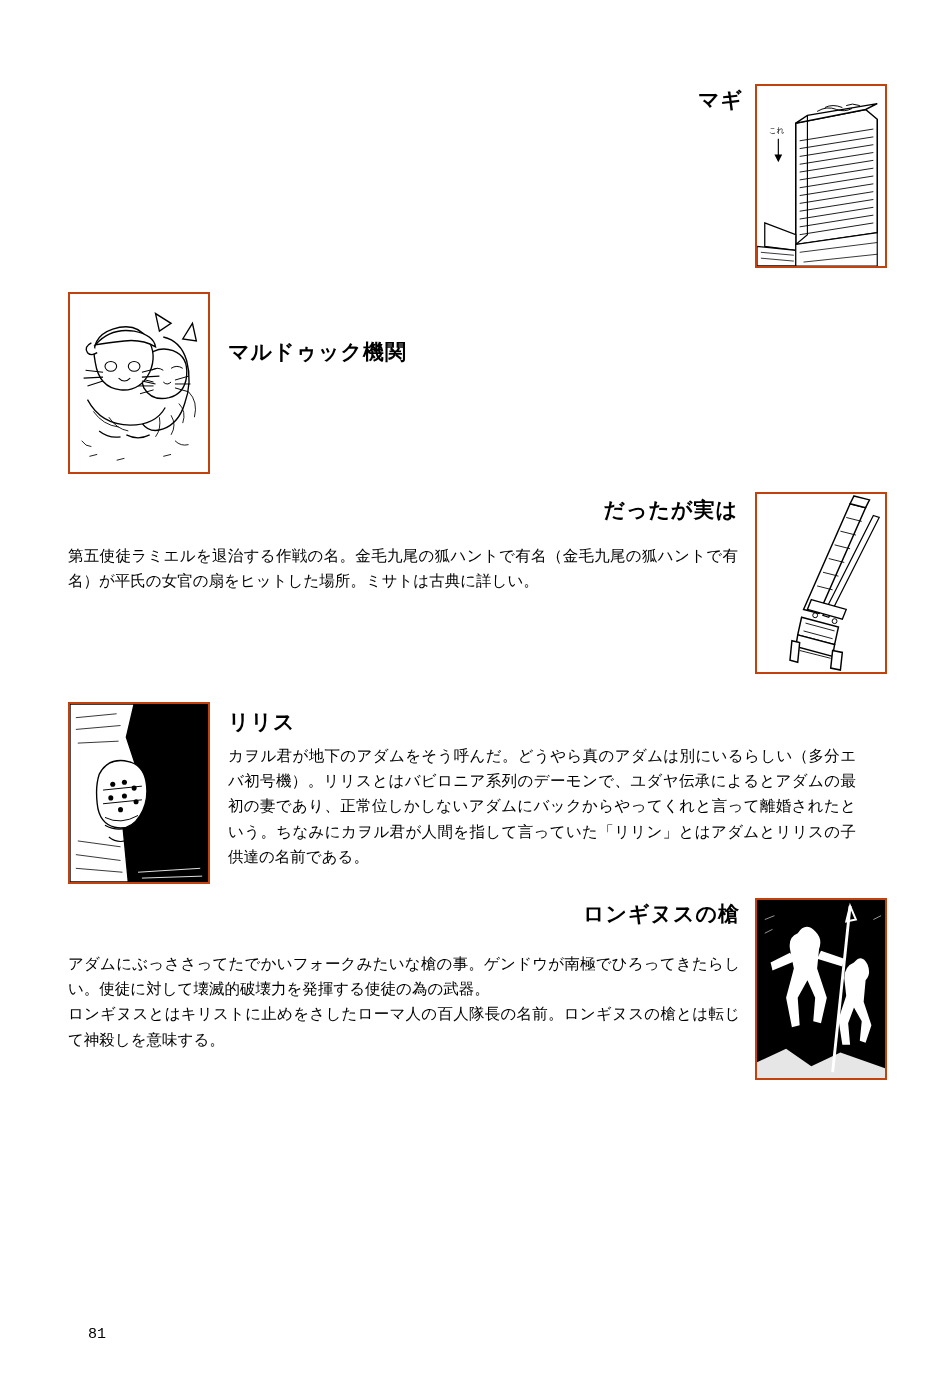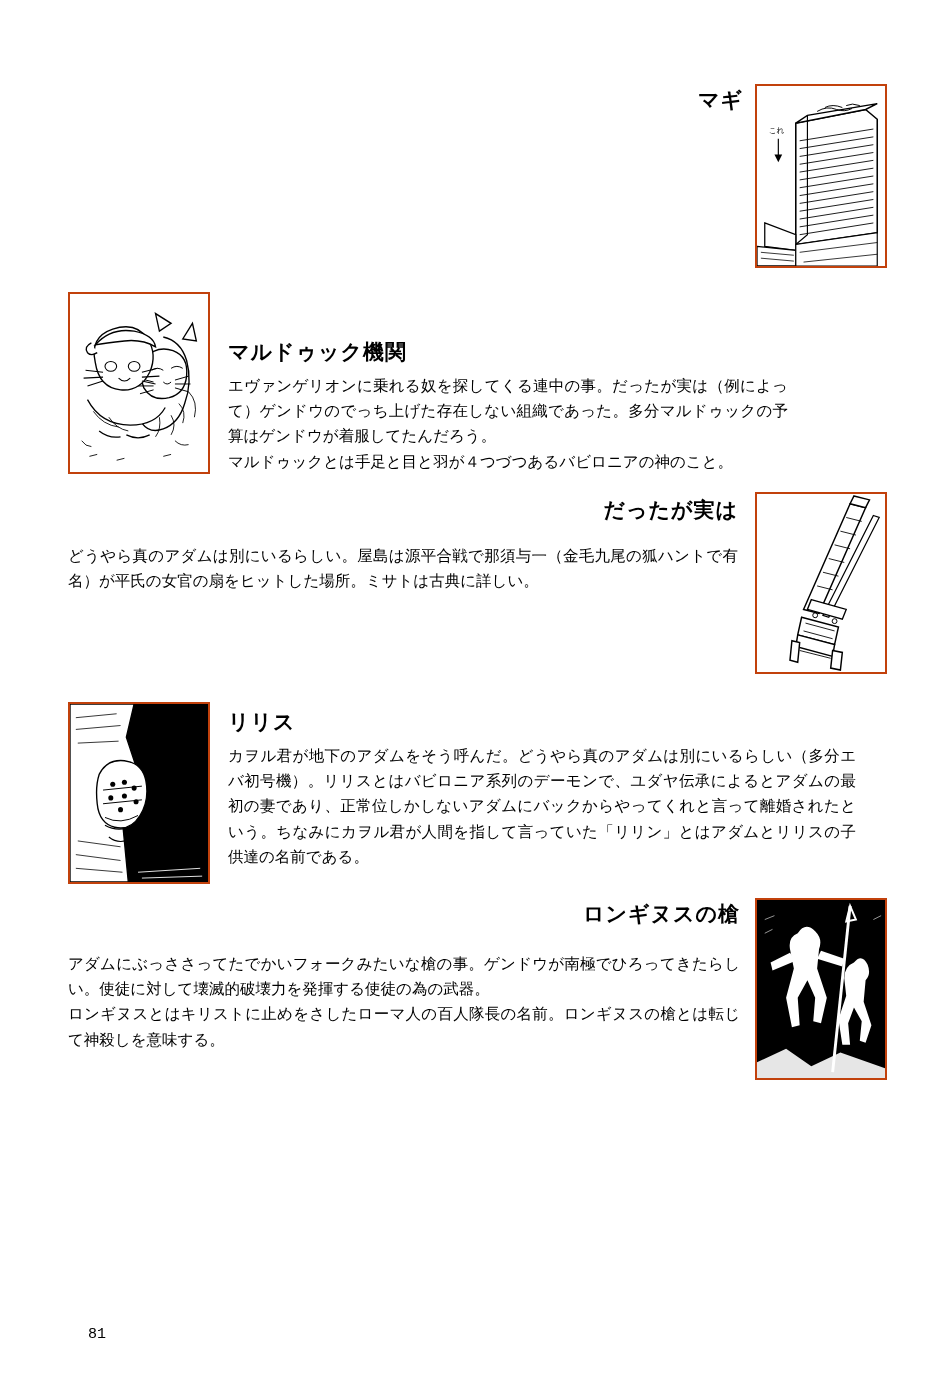--- a/index.html
+++ b/index.html
@@ -172,27 +172,25 @@
       <g stroke="#000" stroke-width="0.9">
         <line x1="20" y1="166" x2="28" y2="164"></line>
         <line x1="48" y1="170" x2="56" y2="168"></line>
         <line x1="96" y1="166" x2="104" y2="164"></line>
       </g>
     </svg>
   </div>
 
   <div class="entry" style="left:228px; top:300px; width:560px;margin-top:40px;">
     <div class="entry-title title-left">マルドゥック機関</div>
-    <div class="entry-body" style="width:560px; margin-top:8px; white-space:pre-line;">エヴァンゲリオンに乗れる奴を探してくる連中の事。だったが実は（例によって）ゲンドウのでっち上げた存在しない組織であった。多分マルドゥックの予算はゲンドウが着服してたんだろう。
-マルドゥックとは手足と目と羽が４つづつあるバビロニアの神のこと。</div>
   </div>
 
   <div class="entry" style="left:68px; top:498px; width:670px;">
     <div class="entry-title title-right">だったが実は</div>
-    <div class="entry-body" style="width:670px; margin-top:20px;">どうやら真のアダムは別にいるらしい。屋島は源平合戦で那須与一（金毛九尾の狐ハントで有名）が平氏の女官の扇をヒットした場所。ミサトは古典に詳しい。</div>
+    <div class="entry-body" style="width:670px; margin-top:20px;">第五使徒ラミエルを退治する作戦の名。金毛九尾の狐ハントで有名（金毛九尾の狐ハントで有名）が平氏の女官の扇をヒットした場所。ミサトは古典に詳しい。</div>
   </div>
 
   <div class="figure" style="left:755px; top:492px; width:132px; height:182px;">
     <svg viewBox="0 0 132 182" preserveAspectRatio="none">
       <rect x="0" y="0" width="132" height="182" fill="#fff"></rect>
 
       <g stroke="#000" stroke-width="1.5" fill="#fff">
         <path d="M96 10 L112 14 L64 122 L48 118 Z"></path>
         <path d="M100 2 L116 6 L112 14 L96 10 Z"></path>
       </g>

